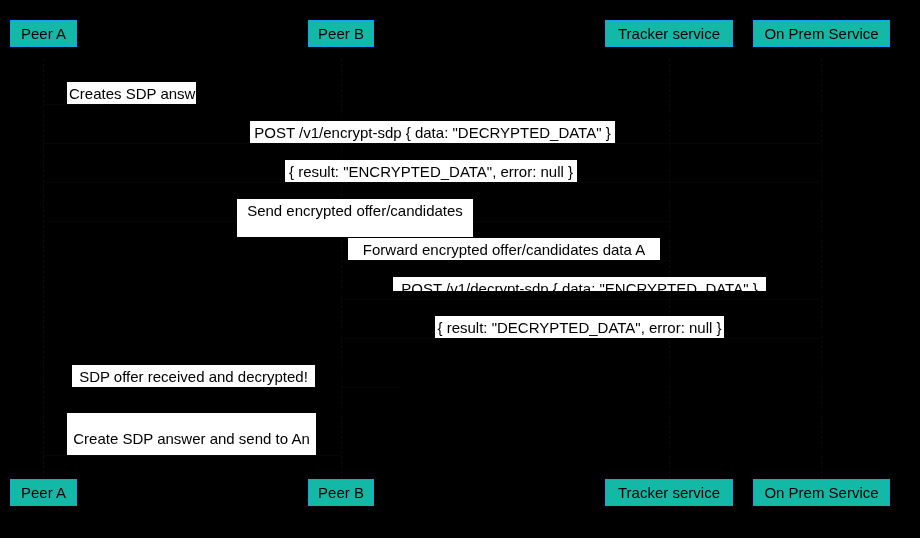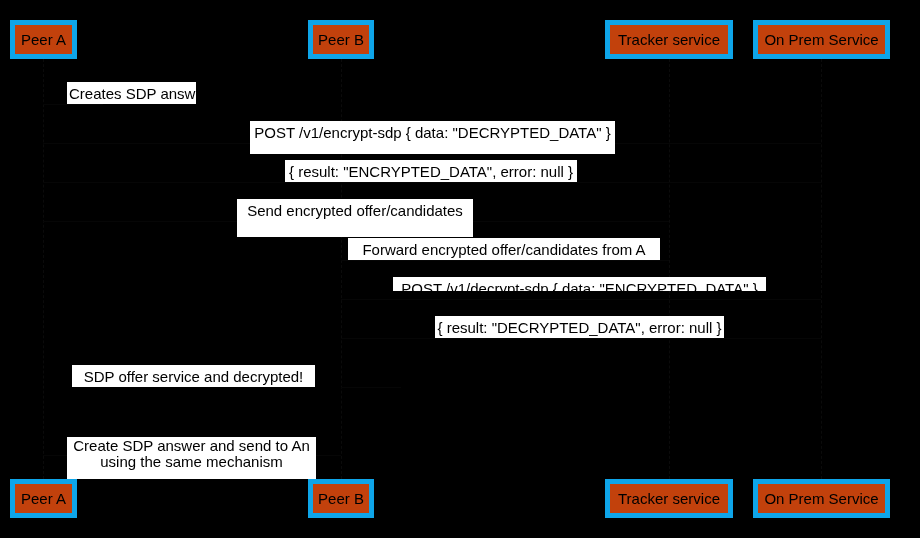--- a/index.html
+++ b/index.html
@@ -13,30 +13,30 @@
     width: 920px;
     height: 538px;
     background: #000000;
     font-family: "Liberation Sans", sans-serif;
     overflow: hidden;
   }
   
   .actor-box {
     position: absolute;
     box-sizing: border-box;
-    background: #c2410c;
-    border: 5px solid #0ea5e9;
+    background: #14b8a6;
+    border: 1px solid #0ea5e9;
     color: #000000;
     font-size: 15px;
     line-height: 1;
     display: flex;
     align-items: center;
     justify-content: center;
     white-space: nowrap;
-    height: 39px;
+    height: 27px;
   }
   
   .lifeline {
     position: absolute;
     width: 0;
     border-left: 1px dashed #0b0b0b;
     top: 59px;
     height: 420px;
   }
   
@@ -45,23 +45,22 @@
     box-sizing: border-box;
     background: #ffffff;
     color: #000000;
     font-size: 15px;
     line-height: 21px;
     white-space: pre;
     text-align: center;
     padding: 1px 2px;
   }
   .msg-label.two-line {
-    line-height: 16px;
-    padding-top: 1px;
-    margin-top: 24px;
+    line-height: 24px;
+    padding-top: 14px;
   }
   
   .msg-arrow {
     position: absolute;
     height: 0;
     border-top: 1px solid #060606;
   }
 </style>
 </head>
 <body>
@@ -91,33 +90,33 @@
   </div>
   <div class="actor-box" style="left:605px; top:20px; width:128px;">
     <span>Tracker service</span>
   </div>
   <div class="actor-box" style="left:753px; top:20px; width:137px;">
     <span>On Prem Service</span>
   </div>
 
   <div class="msg-label" style="left:67px; top:82px; width:129px; height:22px;">Creates SDP answer</div>
 
-  <div class="msg-label" style="left:250px; top:121px; width:365px; height:33px;">POST /v1/encrypt-sdp { data: "DECRYPTED_DATA" }</div>
+  <div class="msg-label" style="left:250px; top:121px; width:365px; height:22px;">POST /v1/encrypt-sdp { data: "DECRYPTED_DATA" }</div>
 
   <div class="msg-label" style="left:285px; top:160px; width:292px; height:22px;">{ result: "ENCRYPTED_DATA", error: null }</div>
 
   <div class="msg-label" style="left:237px; top:199px; width:236px; height:38px;">Send encrypted offer/candidates</div>
 
-  <div class="msg-label" style="left:348px; top:238px; width:312px; height:22px;">Forward encrypted offer/candidates from A</div>
+  <div class="msg-label" style="left:348px; top:238px; width:312px; height:22px;">Forward encrypted offer/candidates data A</div>
 
   <div class="msg-label" style="left:393px; top:277px; width:373px; height:14px;">POST /v1/decrypt-sdp { data: "ENCRYPTED_DATA" }</div>
 
   <div class="msg-label" style="left:435px; top:316px; width:289px; height:22px;">{ result: "DECRYPTED_DATA", error: null }</div>
 
-  <div class="msg-label" style="left:72px; top:365px; width:243px; height:22px;">SDP offer service and decrypted!</div>
+  <div class="msg-label" style="left:72px; top:365px; width:243px; height:22px;">SDP offer received and decrypted!</div>
 
   <div class="msg-label two-line" style="left:67px; top:413px; width:249px; height:42px;">Create SDP answer and send to An
 using the same mechanism</div>
 
   <div class="actor-box" style="left:10px; top:479px; width:67px;">
     <span>Peer A</span>
   </div>
   <div class="actor-box" style="left:308px; top:479px; width:66px;">
     <span>Peer B</span>
   </div>

